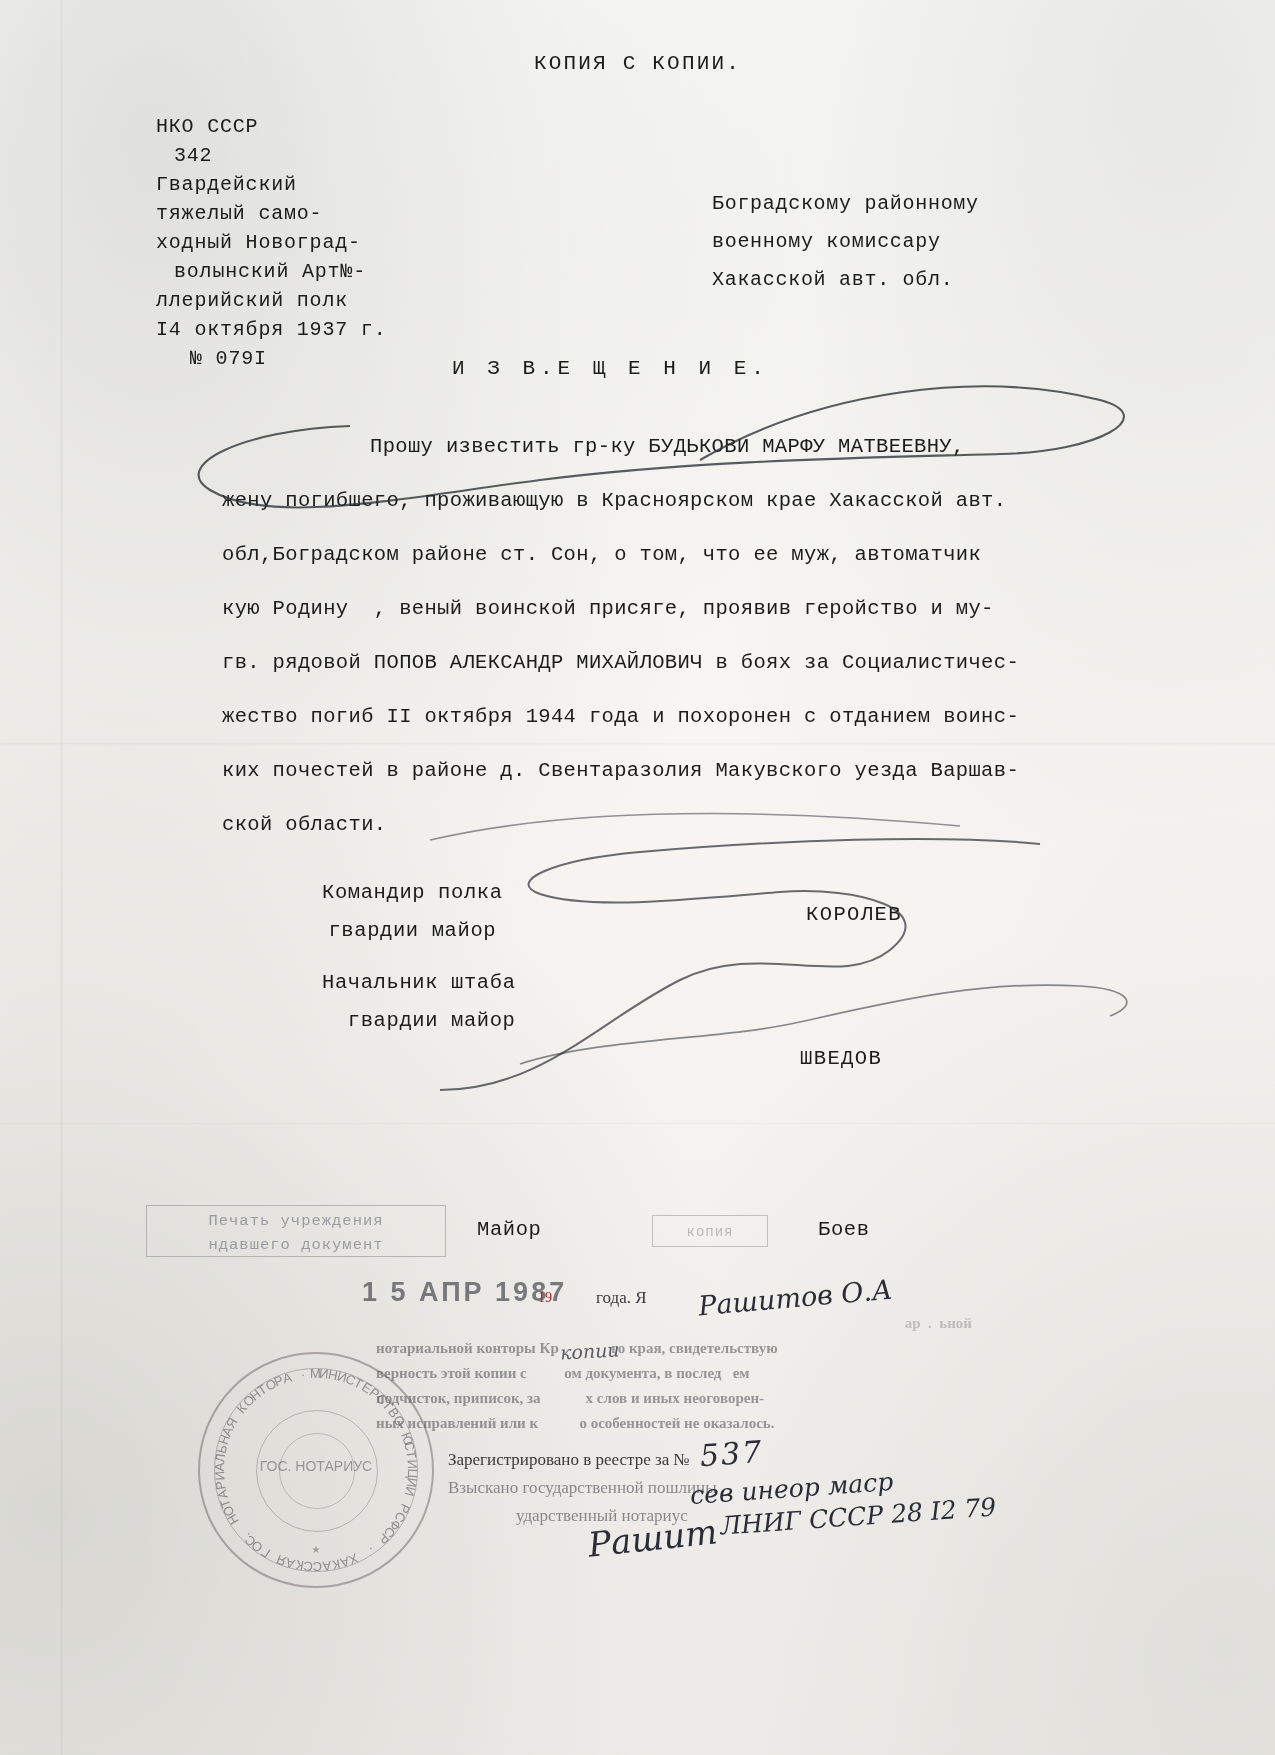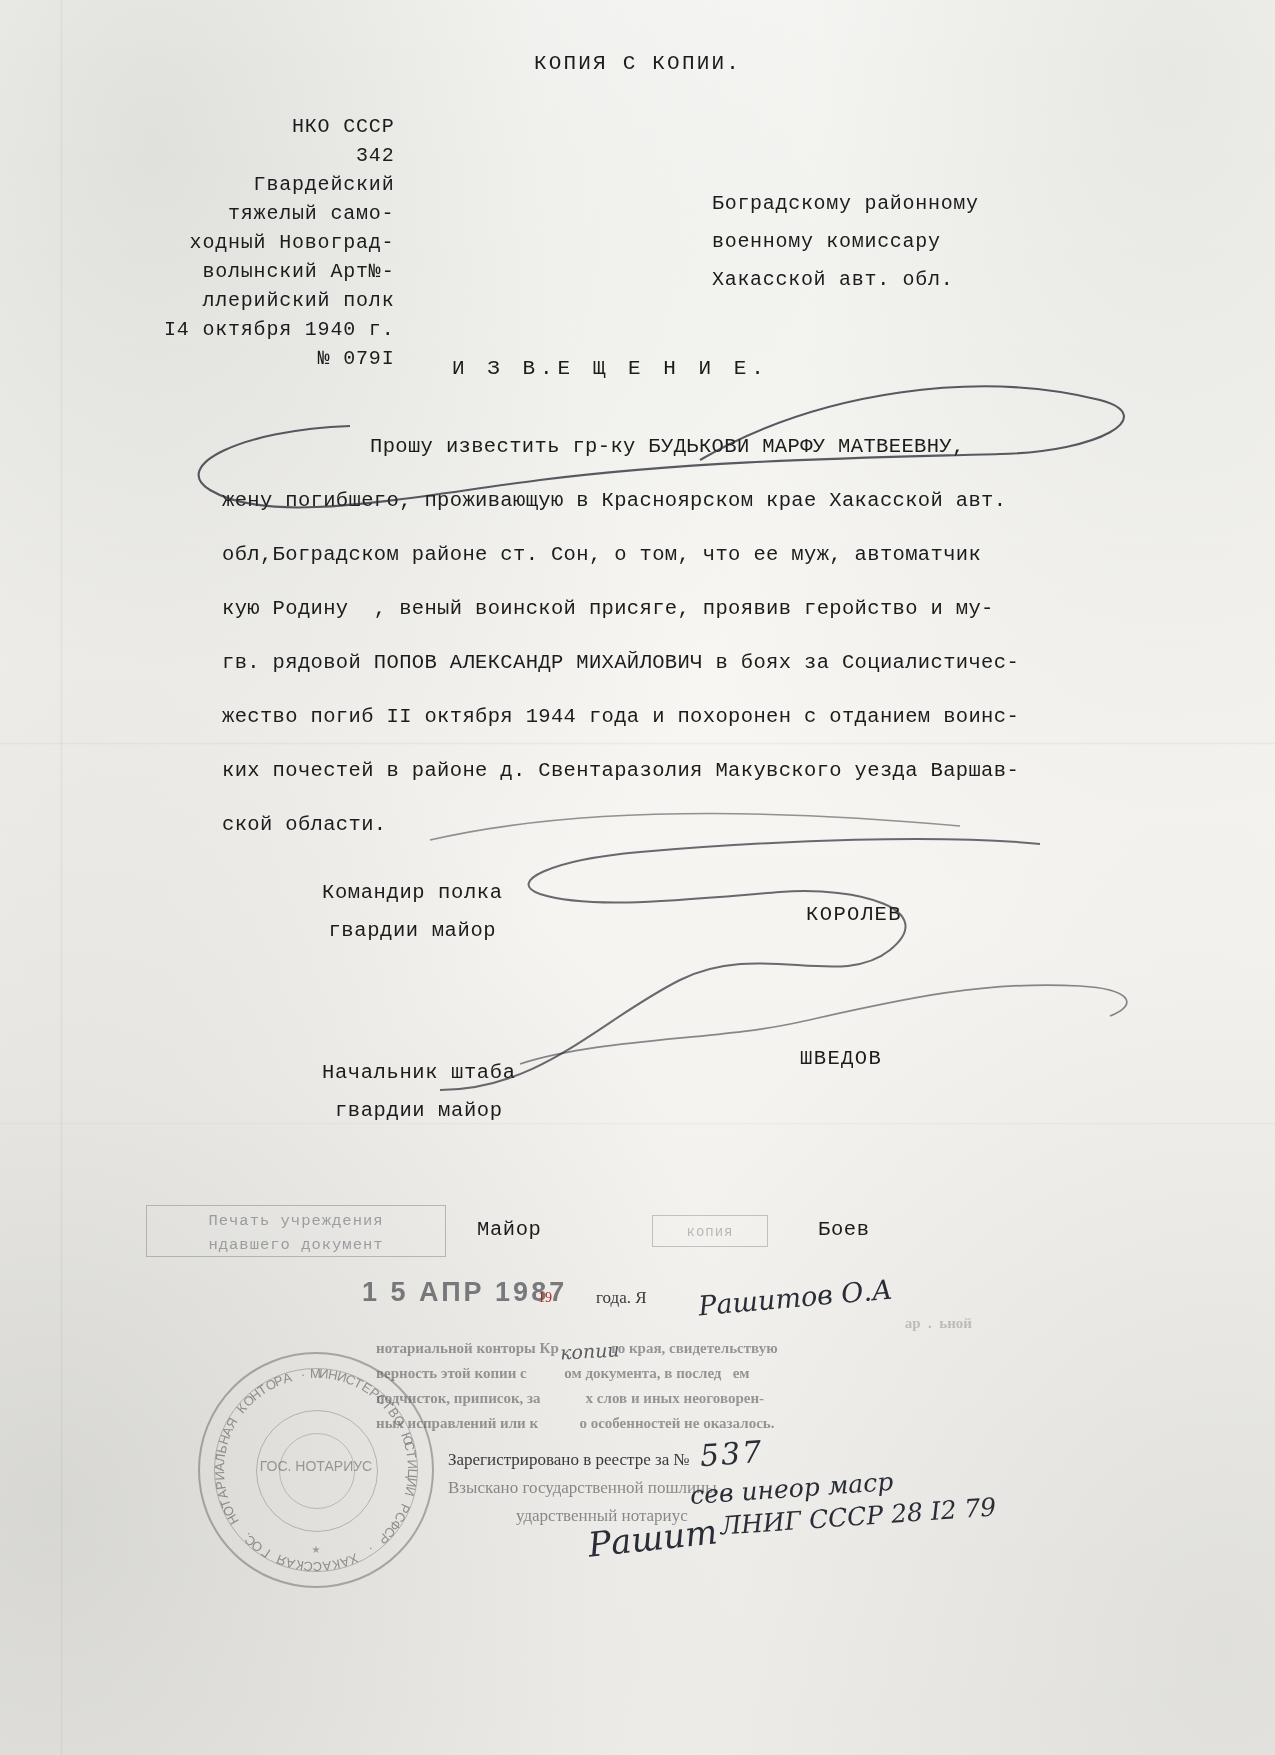--- a/index.html
+++ b/index.html
@@ -48,26 +48,25 @@
   .title {
     left: 0; right: 0;
     top: 52px;
     text-align: center;
     font-size: 21px;
     letter-spacing: 2.2px;
   }
 
   .hdr-block {
     position: absolute;
-    left: 164px;
+    left: 156px;
     top: 112px;
     font-size: 20px;
     line-height: 29px;
     letter-spacing: 0.8px;
-    text-align: right;
   }
   .hdr-block .ind1 { padding-left: 18px; }
   .hdr-block .ind2 { padding-left: 34px; }
 
   .addressee {
     position: absolute;
     left: 712px;
     top: 185px;
     font-size: 20px;
     line-height: 38px;
@@ -96,21 +95,21 @@
 
   .sig {
     position: absolute;
     font-size: 20.5px;
     line-height: 38px;
     letter-spacing: 0.6px;
     text-align: center;
   }
   .sig-1 { left: 322px; top: 874px; }
   .sig-1-name { left: 806px; top: 896px; letter-spacing: 1.4px; }
-  .sig-2 { left: 322px; top: 1054px; }
+  .sig-2 { left: 322px; top: 964px; text-align: right; }
   .sig-2-name { left: 800px; top: 1040px; letter-spacing: 1.4px; }
 
   .certline {
     position: absolute;
     left: 437px;
     top: 1163px;
     font-size: 20.5px;
     letter-spacing: 0.6px;
   }
   .cert-major {
@@ -306,21 +305,21 @@
   <div class="doc-text title">КОПИЯ С КОПИИ.</div>
 
   <div class="hdr-block">
     <div>НКО СССР</div>
     <div class="ind1">342</div>
     <div>Гвардейский</div>
     <div>тяжелый само-</div>
     <div>ходный Новоград-</div>
     <div class="ind1">волынский Арт№-</div>
     <div>ллерийский полк</div>
-    <div>I4 октября 1940 г.</div>
+    <div>I4 октября 1937 г.</div>
     <div class="ind2">№ 079I</div>
   </div>
 
   <div class="addressee">
     <div>Боградскому районному</div>
     <div>военному комиссару</div>
     <div>Хакасской авт. обл.</div>
   </div>
 
   <div class="izv">И З В.Е Щ Е Н И Е.</div>

